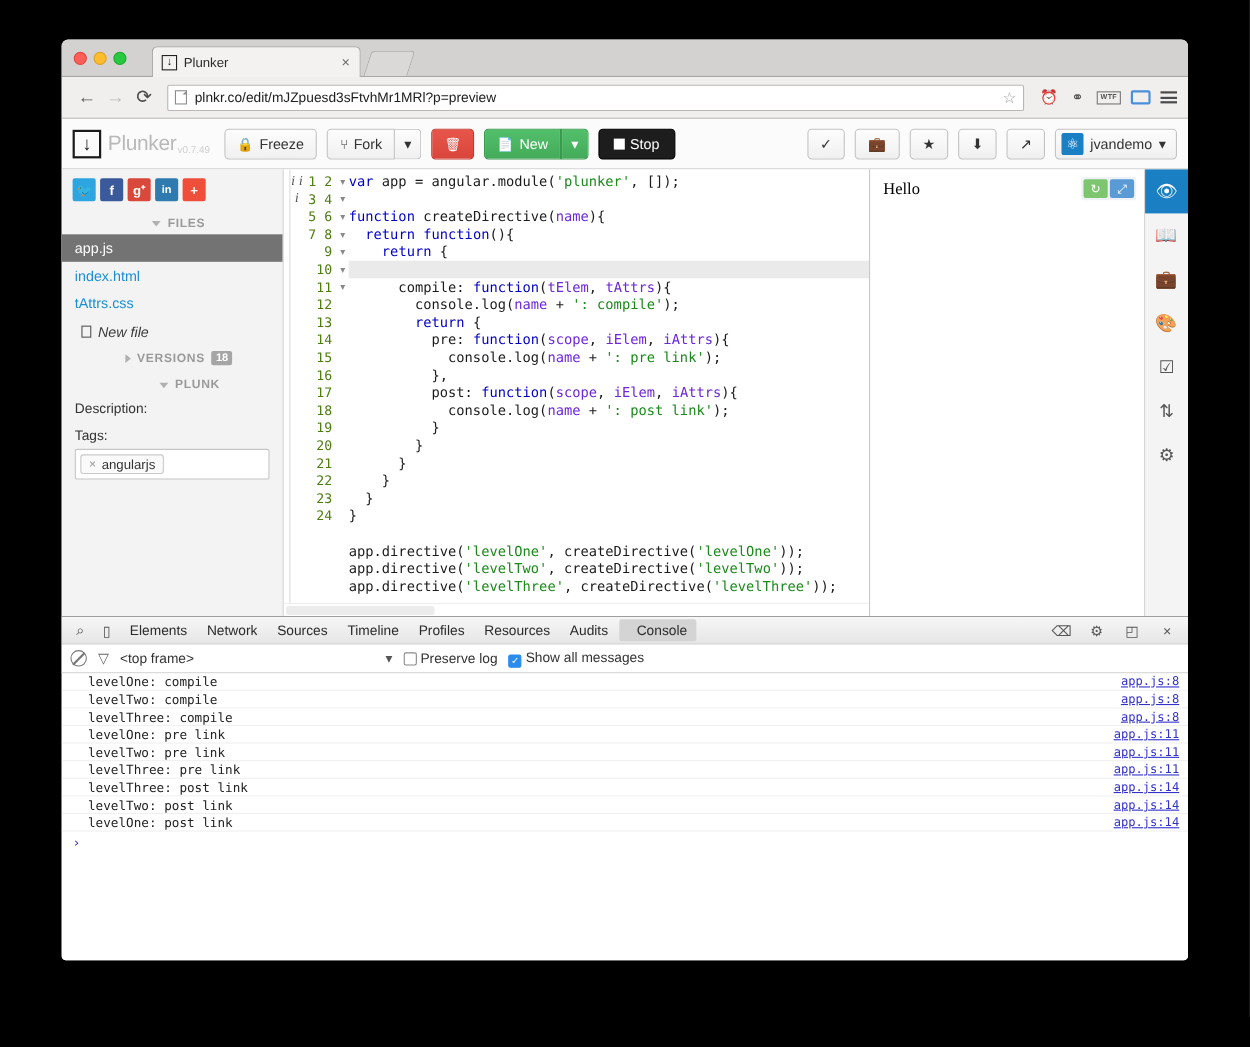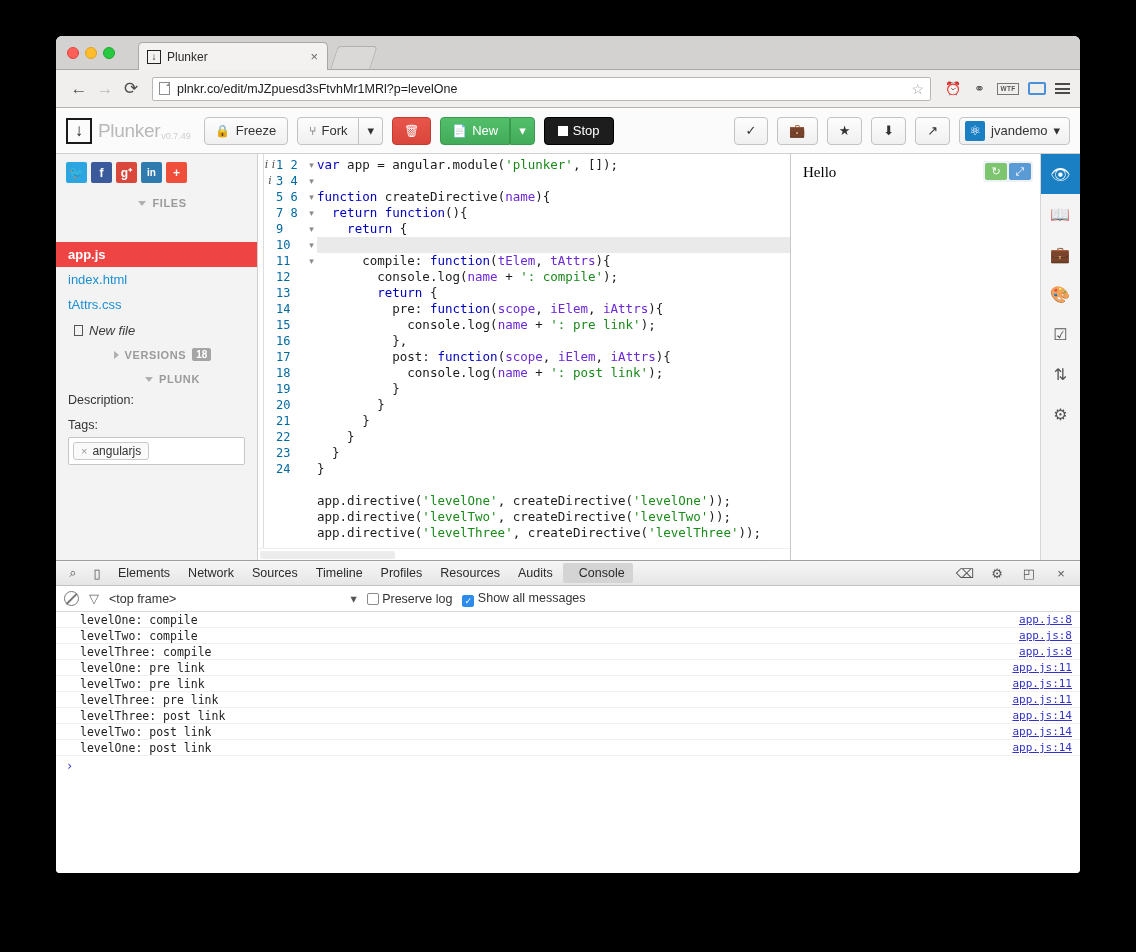--- a/index.html
+++ b/index.html
@@ -137,21 +137,21 @@
   .soc.tw { background:#2da5e0; } .soc.fb { background:#3b5a9b; }
   .soc.gp { background:#d9483b; } .soc.li { background:#2f7bb0; } .soc.pl { background:#ef4e3a; }
   .sec-head {
     font-size: 11px; font-weight: bold; color: #9a9a9a; letter-spacing: .6px;
     padding: 4px 0 4px 12px; display: flex; align-items: center; gap: 6px; justify-content: center;
   }
   .tri-down { width:0;height:0;border-left:4px solid transparent;border-right:4px solid transparent;border-top:5px solid #b0b0b0; }
   .tri-right { width:0;height:0;border-top:4px solid transparent;border-bottom:4px solid transparent;border-left:5px solid #b0b0b0; }
   .badge { background:#a5a5a5; color:#fff; font-size:10px; border-radius:2px; padding:1px 4px; font-weight:bold; letter-spacing:0; }
   .file { font-size: 13px; color: #1b8fd4; padding: 5px 0 5px 12px; }
-  .file.active { background: #ef4444; color: #fff; font-weight: bold; margin-top: 29px; }
+  .file.active { background: #737373; color: #fff; font-weight: normal; }
   .newfile { font-size: 13px; color: #3a3a3a; font-style: italic; padding: 6px 0 6px 18px; display:flex; align-items:center; gap:6px; }
   .nf-icon { width:9px;height:11px;border:1px solid #555; position:relative; }
   .lbl { font-size: 12.5px; color: #333; padding: 4px 0 3px 12px; }
   .descbox {
     margin: 2px 12px 0 12px; height: 112px; border: 1px solid #c6c6c6; background: #fff;
     border-radius: 2px; padding: 5px 6px; font-size: 12.5px; color: #2a2a2a; line-height: 18px;
     position: relative; overflow: hidden; word-break: break-all;
   }
   .sp-err { border-bottom: 2px dotted #e05a4e; }
   .resizer { position:absolute; right:2px; bottom:2px; width:9px; height:9px;
@@ -160,23 +160,23 @@
             border-radius:2px; padding: 3px 4px; }
   .tag { display:inline-flex; align-items:center; gap:5px; border:1px solid #c9c9c9;
          background:#fafafa; border-radius:3px; padding:1px 7px; font-size:12px; color:#333; }
   .tag .x { color:#999; font-size:11px; }
 
   
   .editor { flex: 1 1 auto; background: #fff; position: relative; overflow: hidden; display:flex; }
   .ed-scroll-l { width: 6px; background:#fff; border-right:1px solid #ddd;}
   .code-wrap { flex:1 1 auto; position: relative; display:flex; overflow:hidden; }
   .gutter {
-    width: 30px; padding-right: 4px;
+    width: 30px; text-align: right; padding-right: 4px;
     font-family: "DejaVu Sans Mono", monospace; font-size: 12px; line-height: 16px;
-    color: #0369a1; padding-top: 3px; user-select:none;
+    color: #4d7c0f; padding-top: 3px; user-select:none;
   }
   .fold { width: 11px; font-size:9px; color:#888; line-height:16px; padding-top:3px; text-align:center; user-select:none;}
   .code {
     flex: 1 1 auto; font-family: "DejaVu Sans Mono", monospace;
     font-size: 12.5px; line-height: 16px; padding-top: 3px; white-space: pre;
     color: #1b1b1b; position: relative;
   }
   .ann-col { position:absolute; left:0; top:3px; width:12px;
              font-family:"DejaVu Serif", serif; font-style:italic; font-size:11px;
              line-height:16px; color:#555; text-align:center; }
@@ -248,21 +248,21 @@
       </div>
       <div class="tab-newtab"></div>
     </div>
 
     <div class="urlbar">
       <span class="navbtn">←</span>
       <span class="navbtn disabled">→</span>
       <span class="navbtn reload">⟳</span>
       <div class="omnibox">
         <span class="page-icon"></span>
-        <span class="url-text">plnkr.co/edit/mJZpuesd3sFtvhMr1MRl?p=levelOne</span>
+        <span class="url-text">plnkr.co/edit/mJZpuesd3sFtvhMr1MRl?p=preview</span>
         <span class="omni-star">☆</span>
       </div>
       <div class="ext-icons">
         <span class="ext">⏰</span>
         <span class="ext">⚭</span>
         <span class="ext wtf">WTF</span>
         <span class="ext cast"></span>
         <span class="menu-lines">
             <i></i>
             <i></i>

